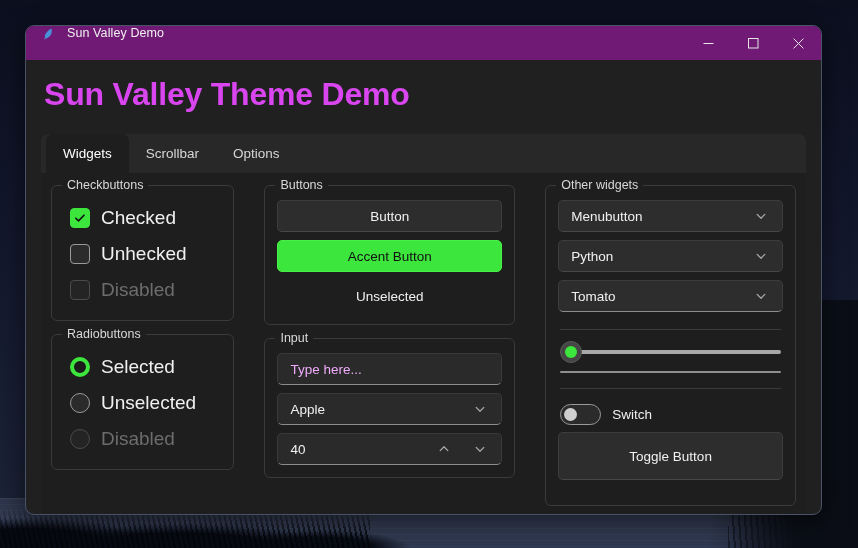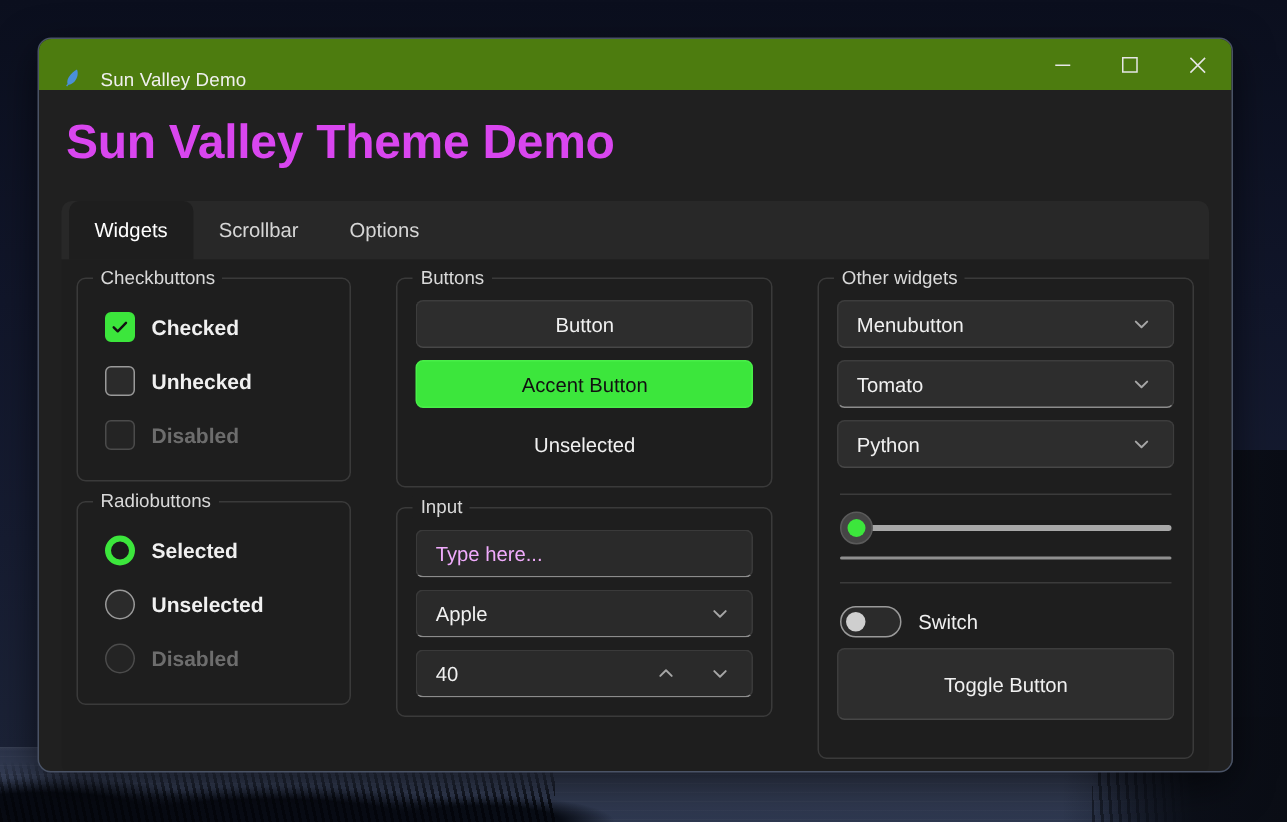--- a/index.html
+++ b/index.html
@@ -60,22 +60,22 @@
     width: 797px; height: 490px;
     background: #202020;
     border-radius: 9px;
     border: 1px solid #4a5366;
     overflow: hidden;
     box-shadow: 0 8px 26px rgba(0,0,0,0.55);
   }
 
   .titlebar {
     height: 34px;
-    background: #4d7c0f;
-    display: flex; align-items: flex-end;
+    background: #701a75;
+    display: flex; align-items: flex-start;
     position: relative;
   }
   .tb-icon {
     margin-left: 14px; width: 16px; height: 16px;
     display: flex; align-items: center; justify-content: center;
   }
   .tb-title {
     margin-left: 11px;
     color: #f0f0f0;
     font-size: 12.5px;
@@ -153,21 +153,21 @@
   }
   .lf-body { display: flex; flex-direction: column; }
 
   
   .ctrl-row {
     display: flex; align-items: center;
     height: 36px;
     gap: 11px;
     padding-left: 6px;
   }
-  .ctrl-label { color: #f0f0f0; font-size: 14px; font-weight: bold; }
+  .ctrl-label { color: #f0f0f0; font-size: 19px; }
   .ctrl-row.disabled .ctrl-label { color: #6d6d6d; }
 
   .cbox {
     width: 20px; height: 20px;
     border-radius: 4px;
     border: 1.3px solid #9a9a9a;
     background: #2b2b2b;
     display: flex; align-items: center; justify-content: center;
     flex: none;
   }
@@ -486,38 +486,38 @@
 
             <div class="mbtn">
               <span class="val">Menubutton</span>
               <span class="chev">
                 <svg width="12" height="12" viewBox="0 0 12 12">
                     <path d="M2.2 4.4 L6 8.2 L9.8 4.4" fill="none" stroke="#a6a6a6" stroke-width="1.3" stroke-linecap="round" stroke-linejoin="round"></path>
                   </svg>
               </span>
             </div>
 
+            <div class="mbtn">
+              <span class="val">Python</span>
+              <span class="chev">
+                <svg width="12" height="12" viewBox="0 0 12 12">
+                    <path d="M2.2 4.4 L6 8.2 L9.8 4.4" fill="none" stroke="#a6a6a6" stroke-width="1.3" stroke-linecap="round" stroke-linejoin="round"></path>
+                  </svg>
+              </span>
+            </div>
+
             <div class="mbtn optmenu">
               <span class="val">Tomato</span>
               <span class="chev">
                 <svg width="12" height="12" viewBox="0 0 12 12">
                     <path d="M2.2 4.4 L6 8.2 L9.8 4.4" fill="none" stroke="#a6a6a6" stroke-width="1.3" stroke-linecap="round" stroke-linejoin="round"></path>
                   </svg>
               </span>
             </div>
 
-            <div class="mbtn">
-              <span class="val">Python</span>
-              <span class="chev">
-                <svg width="12" height="12" viewBox="0 0 12 12">
-                    <path d="M2.2 4.4 L6 8.2 L9.8 4.4" fill="none" stroke="#a6a6a6" stroke-width="1.3" stroke-linecap="round" stroke-linejoin="round"></path>
-                  </svg>
-              </span>
-            </div>
-
             <div class="sep"></div>
 
             <div class="slider-row">
               <span class="slider-track"></span>
               <span class="slider-thumb"></span>
             </div>
 
             <div class="progress-row">
               <span class="progress-track">
                 <span class="progress-fill" style="width:0%"></span>

